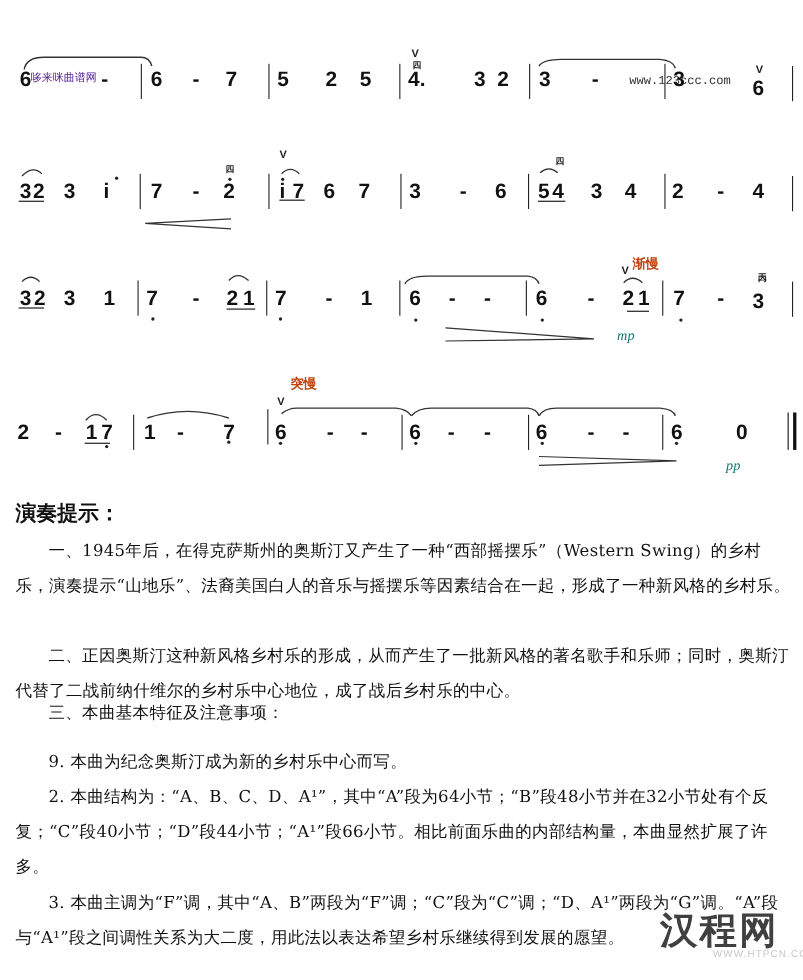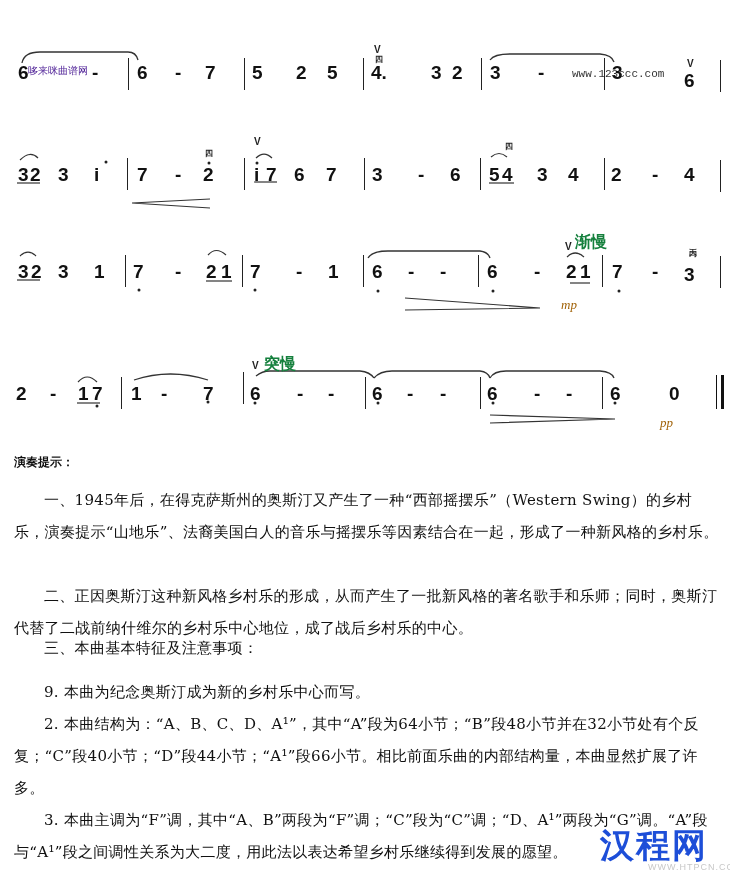--- a/index.html
+++ b/index.html
@@ -4,31 +4,31 @@
 <style>
   html, body { margin: 0; padding: 0; background: #ffffff; }
   body { width: 730px; height: 891px; position: relative; overflow: hidden;
          font-family: "Liberation Sans", "DejaVu Sans", sans-serif; color: #111; }
   .score { position: absolute; left: 0; top: 0; width: 730px; height: 440px; }
   .note { position: absolute; font-family: "Liberation Sans", sans-serif; font-weight: bold;
           font-size: 19px; line-height: 22px; color: #111; }
   .bar { position: absolute; width: 0; border-left: 1.5px solid #222; height: 32px; }
   .dblbar { position: absolute; width: 4px; height: 34px; border-left: 1px solid #111; border-right: 3px solid #111; }
   .mark { position: absolute; font-size: 10px; color: #222; font-weight: bold; }
-  .tempo { position: absolute; font-size: 16px; font-weight: bold; color: #15803d; }
-  .dyn { position: absolute; font-family: "Liberation Serif", serif; font-style: italic; font-size: 13px; color: #a16207; }
+  .tempo { position: absolute; font-size: 12px; font-weight: bold; color: #c2410c; }
+  .dyn { position: absolute; font-family: "Liberation Serif", serif; font-style: italic; font-size: 13px; color: #0f766e; }
   .wm1 { position: absolute; font-size: 10px; color: #4c1d95; background: rgba(255,255,255,0.6); }
   .wm2 { position: absolute; font-family: "Liberation Mono", monospace; font-size: 11px; color: #333; }
   svg.over { position: absolute; left: 0; top: 0; }
   .text { position: absolute; left: 0; top: 448px; width: 730px; }
-  .heading { position: absolute; left: 14px; top: 6px; font-size: 12px; font-weight: bold; text-align: center; }
+  .heading { position: absolute; left: 14px; top: 6px; font-size: 19px; font-weight: bold; text-align: center; }
   .para { position: absolute; left: 14px; width: 706px; font-family: "DejaVu Serif", "Liberation Serif", serif;
           font-size: 15px; line-height: 32px; letter-spacing: 0.3px; color: #111; }
   .indent { text-indent: 30px; }
-  .sitewm { position: absolute; left: 600px; top: 823px; font-size: 34px; color: #1d4ed8; font-weight: bold; letter-spacing: 2px; }
+  .sitewm { position: absolute; left: 600px; top: 823px; font-size: 34px; color: #404040; font-weight: bold; letter-spacing: 2px; }
   .sitewm2 { position: absolute; left: 648px; top: 862px; font-size: 9px; color: #c8c8c8; letter-spacing: 1px; }
 </style>
 </head>
 <body>
 
 <div class="score">
 
   <svg class="over" width="730" height="440">
 
     <path d="M22 63 Q24 52 40 52 L128 52 Q136 52 138 60" stroke="#333" fill="none" stroke-width="1.3"></path>
@@ -175,21 +175,21 @@
   <span class="note" style="left:16px;top:383px">2</span>
   <span class="note" style="left:50px;top:383px">-</span>
   <span class="note" style="left:78px;top:383px">1</span>
   <span class="note" style="left:92px;top:383px">7</span>
   <div class="bar" style="left:121px;top:377px"></div>
   <span class="note" style="left:131px;top:383px">1</span>
   <span class="note" style="left:161px;top:383px">-</span>
   <span class="note" style="left:203px;top:383px">7</span>
   <div class="bar" style="left:243px;top:372px"></div>
   <span class="mark" style="left:252px;top:360px">V</span>
-  <span class="tempo" style="left:264px;top:354px">突慢</span>
+  <span class="tempo" style="left:264px;top:341px">突慢</span>
   <span class="note" style="left:250px;top:383px">6</span>
   <span class="note" style="left:297px;top:383px">-</span>
   <span class="note" style="left:328px;top:383px">-</span>
   <div class="bar" style="left:365px;top:377px"></div>
   <span class="note" style="left:372px;top:383px">6</span>
   <span class="note" style="left:407px;top:383px">-</span>
   <span class="note" style="left:440px;top:383px">-</span>
   <div class="bar" style="left:480px;top:377px"></div>
   <span class="note" style="left:487px;top:383px">6</span>
   <span class="note" style="left:534px;top:383px">-</span>

